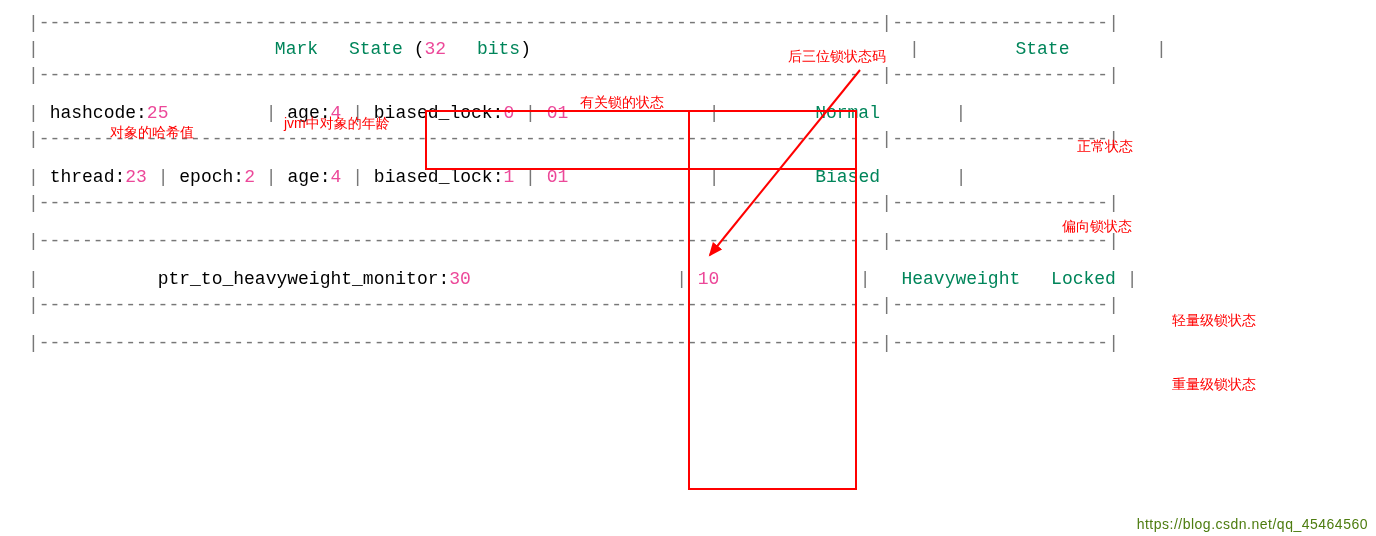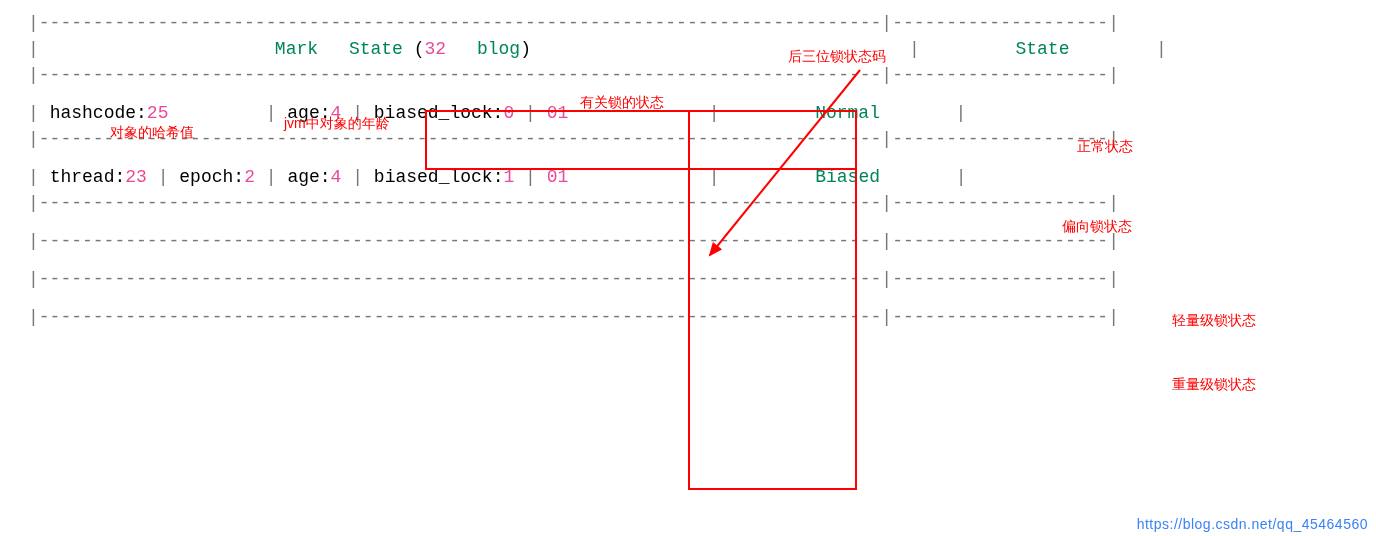--- a/index.html
+++ b/index.html
@@ -44,52 +44,53 @@
   }
   svg.arrow {
     position: absolute;
     pointer-events: none;
     overflow: visible;
   }
   .watermark {
     position: absolute;
     right: 8px;
     bottom: 4px;
-    color: #3b82f6;
+    color: #4d7c0f;
     font-family: Arial, sans-serif;
     font-size: 14px;
     letter-spacing: 0.5px;
   }
 </style>
 </head>
 <body>
 
 <div class="diagram">
 
 <div class="sep">|------------------------------------------------------------------------------|--------------------|</div>
 
-<div class="row"><span class="pipe">|</span>                    <span class="kw">Mark</span> <span class="kw">State</span><span> (</span><span class="num">32</span><span class="kw"> blog</span><span>)</span>                                   <span class="pipe">|</span>       <span class="kw">State</span>        <span class="pipe">|</span></div>
+<div class="row"><span class="pipe">|</span>                    <span class="kw">Mark</span> <span class="kw">State</span><span> (</span><span class="num">32</span><span class="kw"> bits</span><span>)</span>                                   <span class="pipe">|</span>       <span class="kw">State</span>        <span class="pipe">|</span></div>
 
 <div class="sep">|------------------------------------------------------------------------------|--------------------|</div>
 <div class="row" style="line-height:12px;">&nbsp;</div>
 
 <div class="row"><span class="pipe">|</span> <span>hashcode</span>:<span class="num">25</span>         <span class="pipe">|</span> <span>age</span>:<span class="num">4</span> <span class="pipe">|</span> <span>biased_lock</span>:<span class="num">0</span> <span class="pipe">|</span> <span class="num">01</span>             <span class="pipe">|</span>       <span class="kw">Normal</span>       <span class="pipe">|</span></div>
 
 <div class="sep">|------------------------------------------------------------------------------|--------------------|</div>
 <div class="row" style="line-height:12px;">&nbsp;</div>
 
 <div class="row"><span class="pipe">|</span> <span>thread</span>:<span class="num">23</span> <span class="pipe">|</span> <span>epoch</span>:<span class="num">2</span> <span class="pipe">|</span> <span>age</span>:<span class="num">4</span> <span class="pipe">|</span> <span>biased_lock</span>:<span class="num">1</span> <span class="pipe">|</span> <span class="num">01</span>             <span class="pipe">|</span>       <span class="kw">Biased</span>       <span class="pipe">|</span></div>
 
 <div class="sep">|------------------------------------------------------------------------------|--------------------|</div>
 <div class="row" style="line-height:12px;">&nbsp;</div>
 
 
 <div class="sep">|------------------------------------------------------------------------------|--------------------|</div>
 <div class="row" style="line-height:12px;">&nbsp;</div>
 
+<div class="row"><span class="pipe">|</span>           <span>ptr_to_heavyweight_monitor</span>:<span class="num">30</span>                   <span class="pipe">|</span> <span class="num">10</span>             <span class="pipe">|</span> <span class="kw">Heavyweight</span> <span class="kw">Locked</span> <span class="pipe">|</span></div>
 
 <div class="sep">|------------------------------------------------------------------------------|--------------------|</div>
 <div class="row" style="line-height:12px;">&nbsp;</div>
 
 
 <div class="sep">|------------------------------------------------------------------------------|--------------------|</div>
 
 </div>
 
 <div class="ann" style="left:110px; top:115px;margin-top:9px;">对象的哈希值</div>

